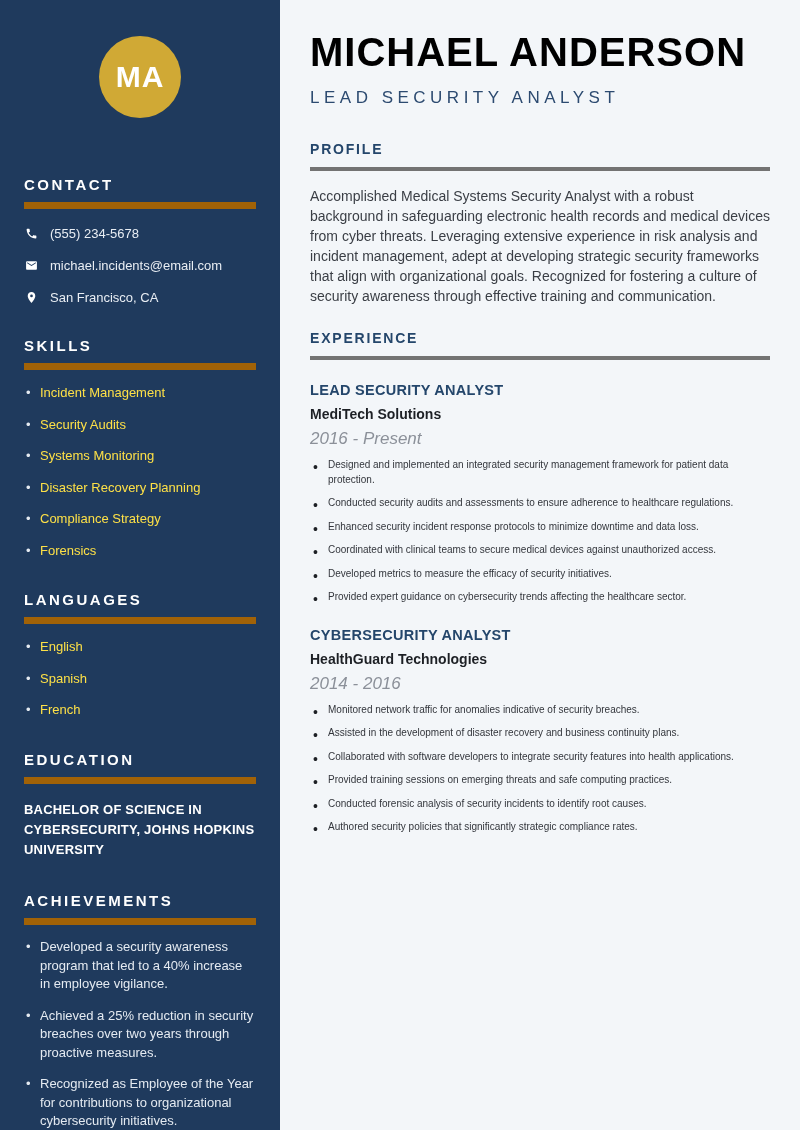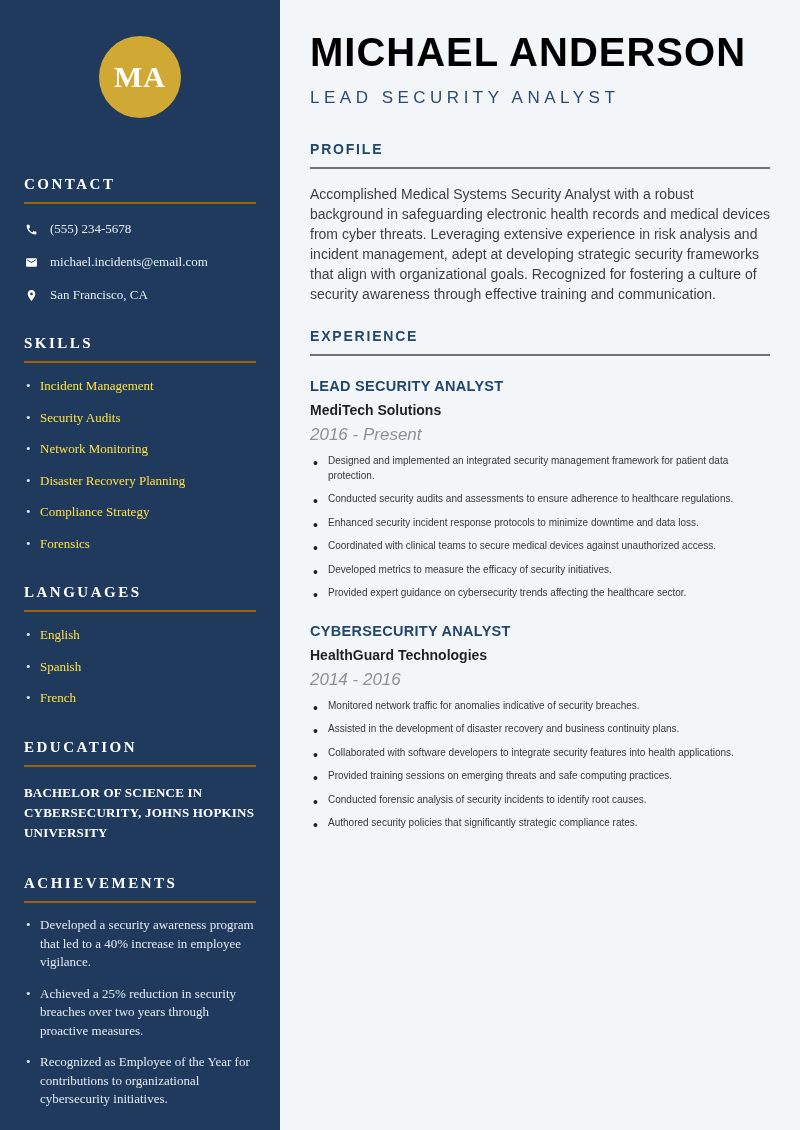--- a/index.html
+++ b/index.html
@@ -10,35 +10,34 @@
     display: flex;
     background: #f3f6f9;
   }
 
   
   .sidebar {
     width: 280px; min-width: 280px; height: 1130px;
     background: #1f3a5d;
     color: #e8edf3;
     padding: 36px 24px 15px 24px;
-    font-family: Liberation Serif, serif;
   }
   .avatar-wrap { display: flex; justify-content: center; }
   .avatar {
     width: 82px; height: 82px; border-radius: 50%;
     background: #d0a935;
     display: flex; align-items: center; justify-content: center;
     color: #ffffff; font-size: 30px; font-weight: bold; letter-spacing: 1px;
   }
   .side-section { margin-top: 32px; }
   .side-section.first { margin-top: 58px; }
   .side-heading {
     font-size: 15px; font-weight: bold; letter-spacing: 2.5px;
     color: #ffffff; text-transform: uppercase;
-    padding-bottom: 9px; border-bottom: 2px solid #a16207;
+    padding-bottom: 9px; border-bottom: 7px solid #a16207;
   }
   .contact-list { margin-top: 6px; }
   .contact-item { display: flex; align-items: center; gap: 12px; margin-top: 17px; }
   .contact-item .cicon { width: 14px; height: 14px; flex: 0 0 14px; display: flex; align-items: center; justify-content: center; }
   .contact-item .cicon svg { width: 13px; height: 13px; fill: #ffffff; }
   .contact-item .ctext { font-size: 13px; color: #e8edf3; }
 
   ul.side-list { list-style: none; margin-top: 8px; }
   ul.side-list li {
     font-size: 13px; color: #fde047; margin-top: 14px;
@@ -74,21 +73,21 @@
     font-size: 40px; font-weight: 800; color: #000000;
     letter-spacing: 1px;
   }
   .person-title {
     margin-top: 13px; font-size: 17px; color: #2c4a70;
     letter-spacing: 4.5px; font-weight: 400;
   }
   .main-heading {
     font-size: 14px; font-weight: bold; color: #24466b;
     letter-spacing: 1.8px; text-transform: uppercase;
-    padding-bottom: 10px; border-bottom: 2px solid #737373;
+    padding-bottom: 10px; border-bottom: 4px solid #737373;
   }
   .profile-section { margin-top: 33px; }
   .profile-text {
     margin-top: 15px; font-size: 14px; line-height: 1.43; color: #3a3e45;
   }
   .experience-section { margin-top: 24px; }
   .job { margin-top: 22px; }
   .job-title {
     font-size: 14.5px; font-weight: bold; color: #24466b;
     text-transform: uppercase; letter-spacing: 0.3px;
@@ -143,21 +142,21 @@
         <span class="ctext">San Francisco, CA</span>
       </div>
     </div>
   </section>
 
   <section class="side-section">
     <h2 class="side-heading">SKILLS</h2>
     <ul class="side-list">
         <li>Incident Management</li>
         <li>Security Audits</li>
-        <li>Network Monitoring</li>
+        <li>Systems Monitoring</li>
         <li>Disaster Recovery Planning</li>
         <li>Compliance Strategy</li>
         <li>Forensics</li>
       </ul>
   </section>
 
   <section class="side-section">
     <h2 class="side-heading">LANGUAGES</h2>
     <ul class="side-list">
         <li>English</li>

